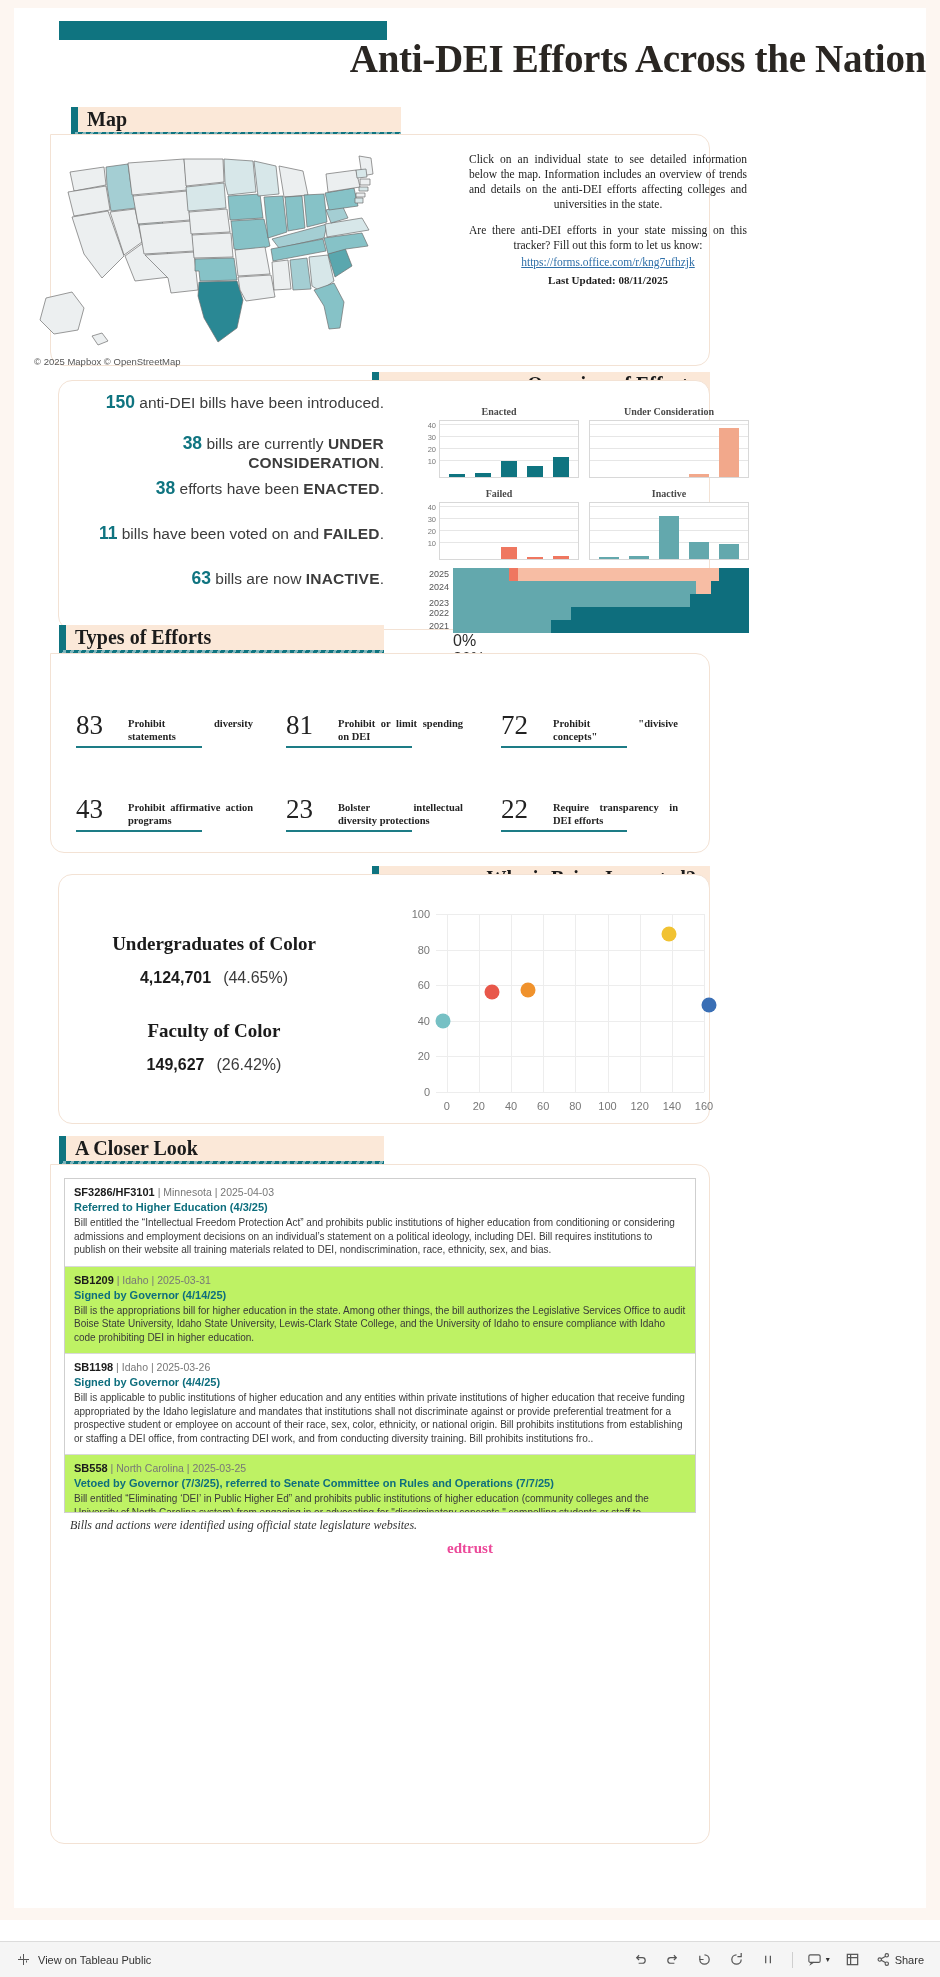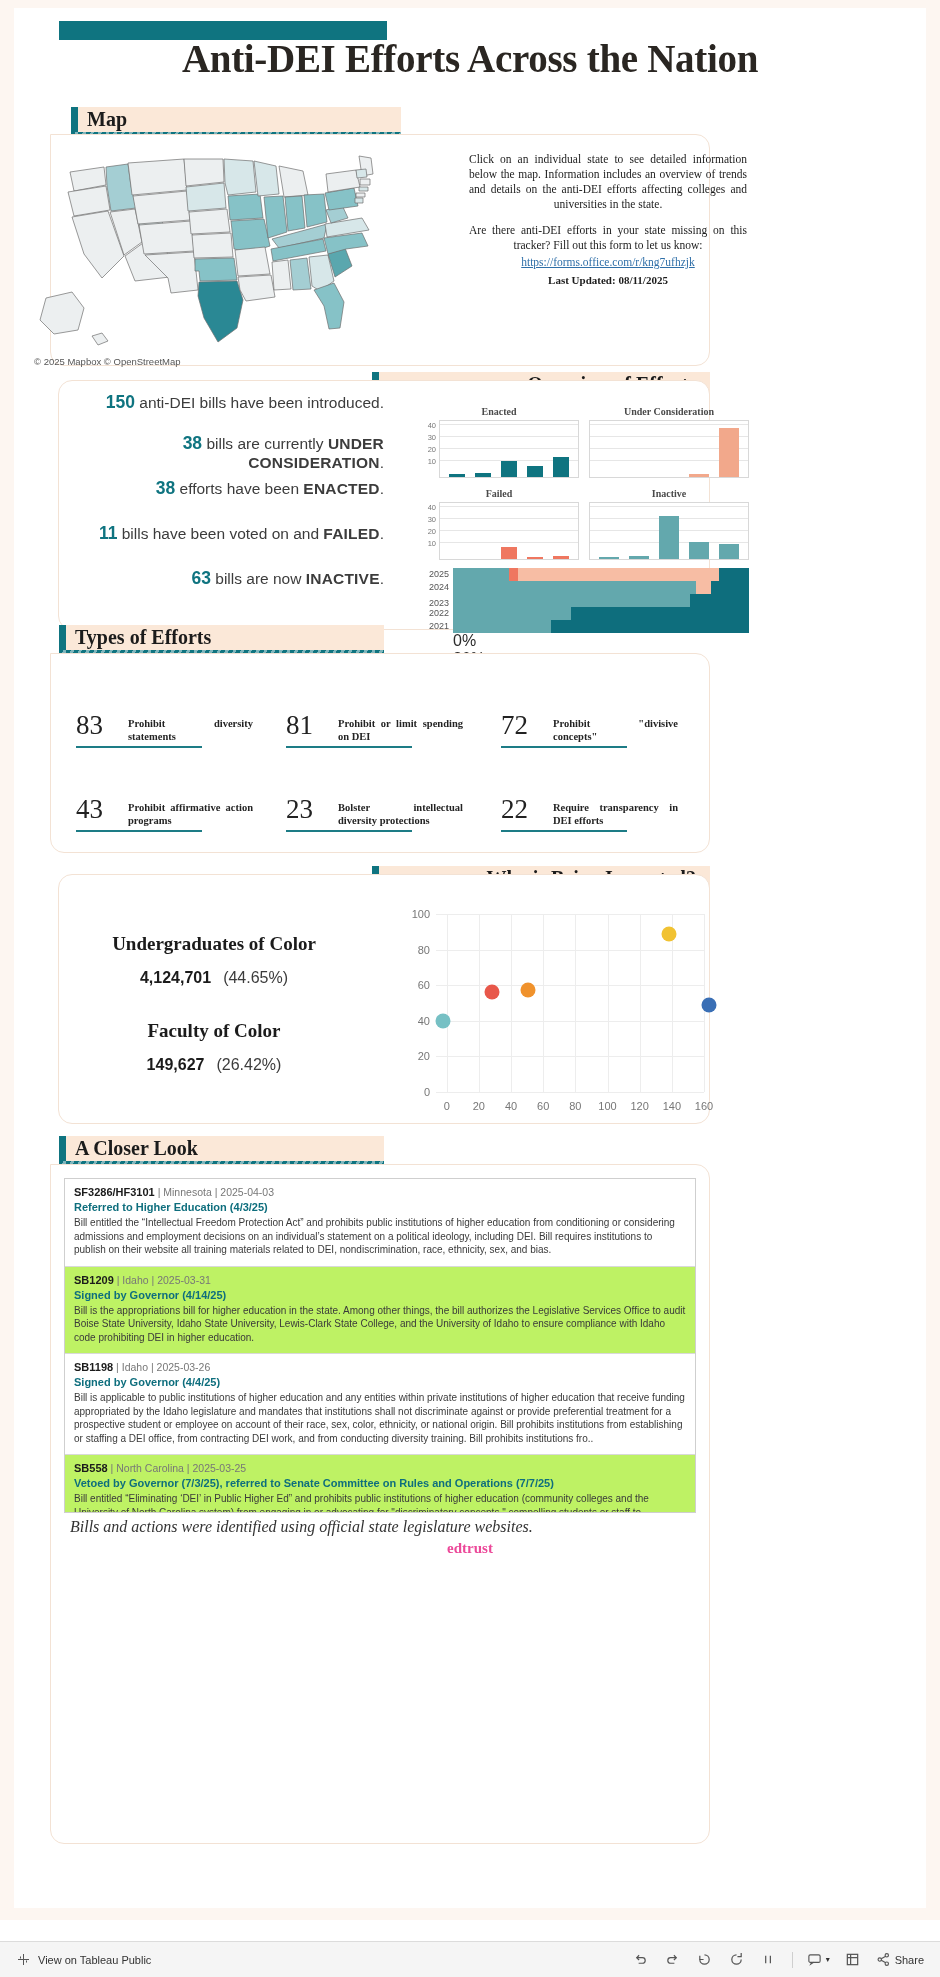--- a/index.html
+++ b/index.html
@@ -20,21 +20,21 @@
     margin: 0 auto;
   }
 
   
   .title-bar-accent {
     position: absolute; left: 45px; top: 13px; width: 328px; height: 19px;
     background: #0f7480;
   }
   .main-title {
     position: absolute; left: 0; top: 28px; width: 912px;
-    text-align: center;
+    text-align: right;
     font-family: "Liberation Serif", serif;
     font-weight: bold; font-size: 39px; letter-spacing: -0.3px;
     color: #2a2622;
   }
 
   
   .sec {
     position: absolute;
     height: 30px;
   }
@@ -161,21 +161,21 @@
   .look-item { border-bottom: 1px solid #d9d9d9; padding: 7px 9px 9px 9px; }
   .look-item.alt { background: #bef264; }
   .look-head { font-size: 10.5px; color: #777; }
   .look-head b { color: #1b1b1b; font-size: 11px; }
   .look-status { font-size: 11px; font-weight: bold; color: #0e6e7d; margin: 3px 0 3px 0; }
   .look-body { font-size: 10px; line-height: 13.5px; color: #3a3a3a; }
 
   .footnote {
     position: absolute; left: 56px; top: 1798px;
     font-family: "Liberation Serif", serif; font-style: italic;
-    font-size: 16px; color: #333;
+    font-size: 12px; color: #333;
   }
   .brand {
     position: absolute; left: 0; top: 1820px; width: 912px; text-align: center;
     font-family: Liberation Serif, serif; font-weight: bold; font-size: 15px; color: #ec4899;
   }
 
   
   .toolbar {
     position: absolute; left: 0; bottom: 0; width: 940px; height: 36px;
     background: #f5f5f5; border-top: 1px solid #dcdcdc;

